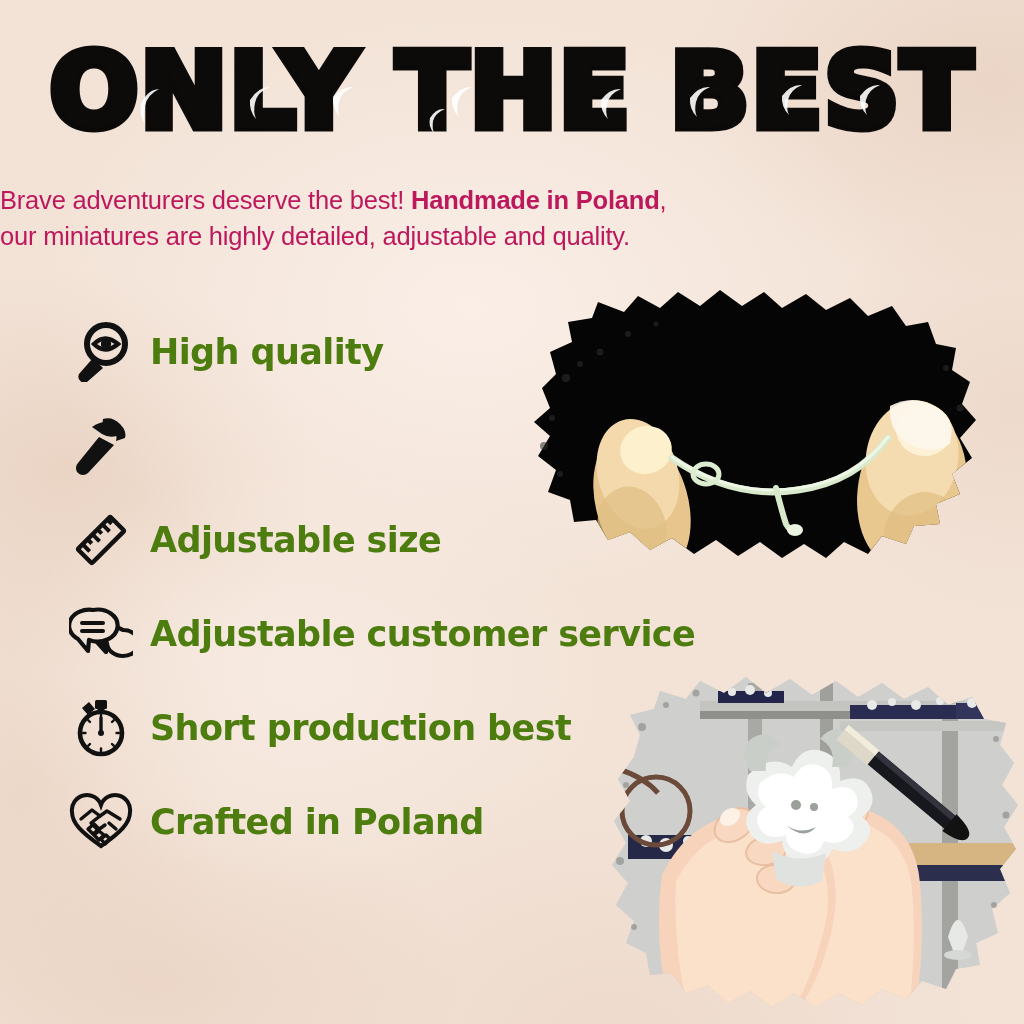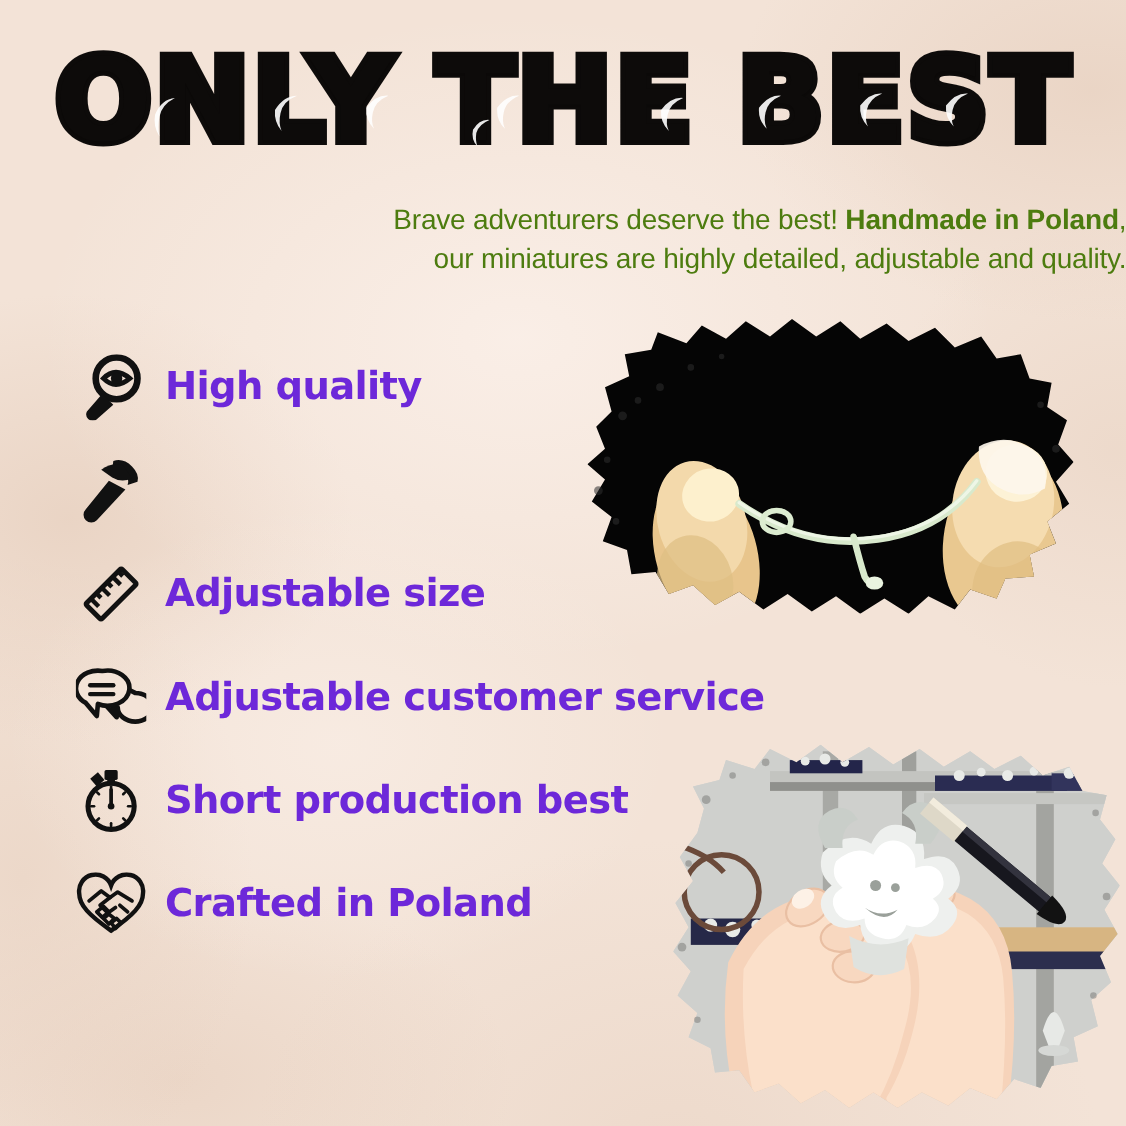--- a/index.html
+++ b/index.html
@@ -54,24 +54,24 @@
     paint-order:stroke fill;
     text-shadow:0 3px 0 rgba(0,0,0,.10);
   }
 
   
   .title-gloss { position:absolute; left:0; top:38px; width:100%; height:120px; pointer-events:none; }
 
   
   .subtitle {
     position:absolute; left:0; top:182px; width:100%;
-    text-align:right;
+    text-align:left;
     font-size:25.5px;
     line-height:1.42;
-    color:#4d7c0f;
+    color:#be185d;
     letter-spacing:-.2px;
   }
   .subtitle b { font-weight:700; }
 
   
   .features {
     position:absolute; left:62px; top:305px;
     width:700px;
   }
   .feature {
@@ -81,21 +81,21 @@
   .feature .ico {
     width:78px; min-width:78px; height:72px;
     display:flex; align-items:center; justify-content:center;
   }
   .feature .ico svg { display:block; }
   .feature .txt {
     font-family:"DejaVu Sans", sans-serif;
     font-weight:700;
     font-size:35px;
     letter-spacing:-.6px;
-    color:#6d28d9;
+    color:#4d7c0f;
     white-space:nowrap;
     margin-left:10px;
   }
 
   
   .photo { position:absolute; overflow:hidden; }
 
   #photo-top {
     left:520px; top:278px; width:470px; height:300px;
   }

